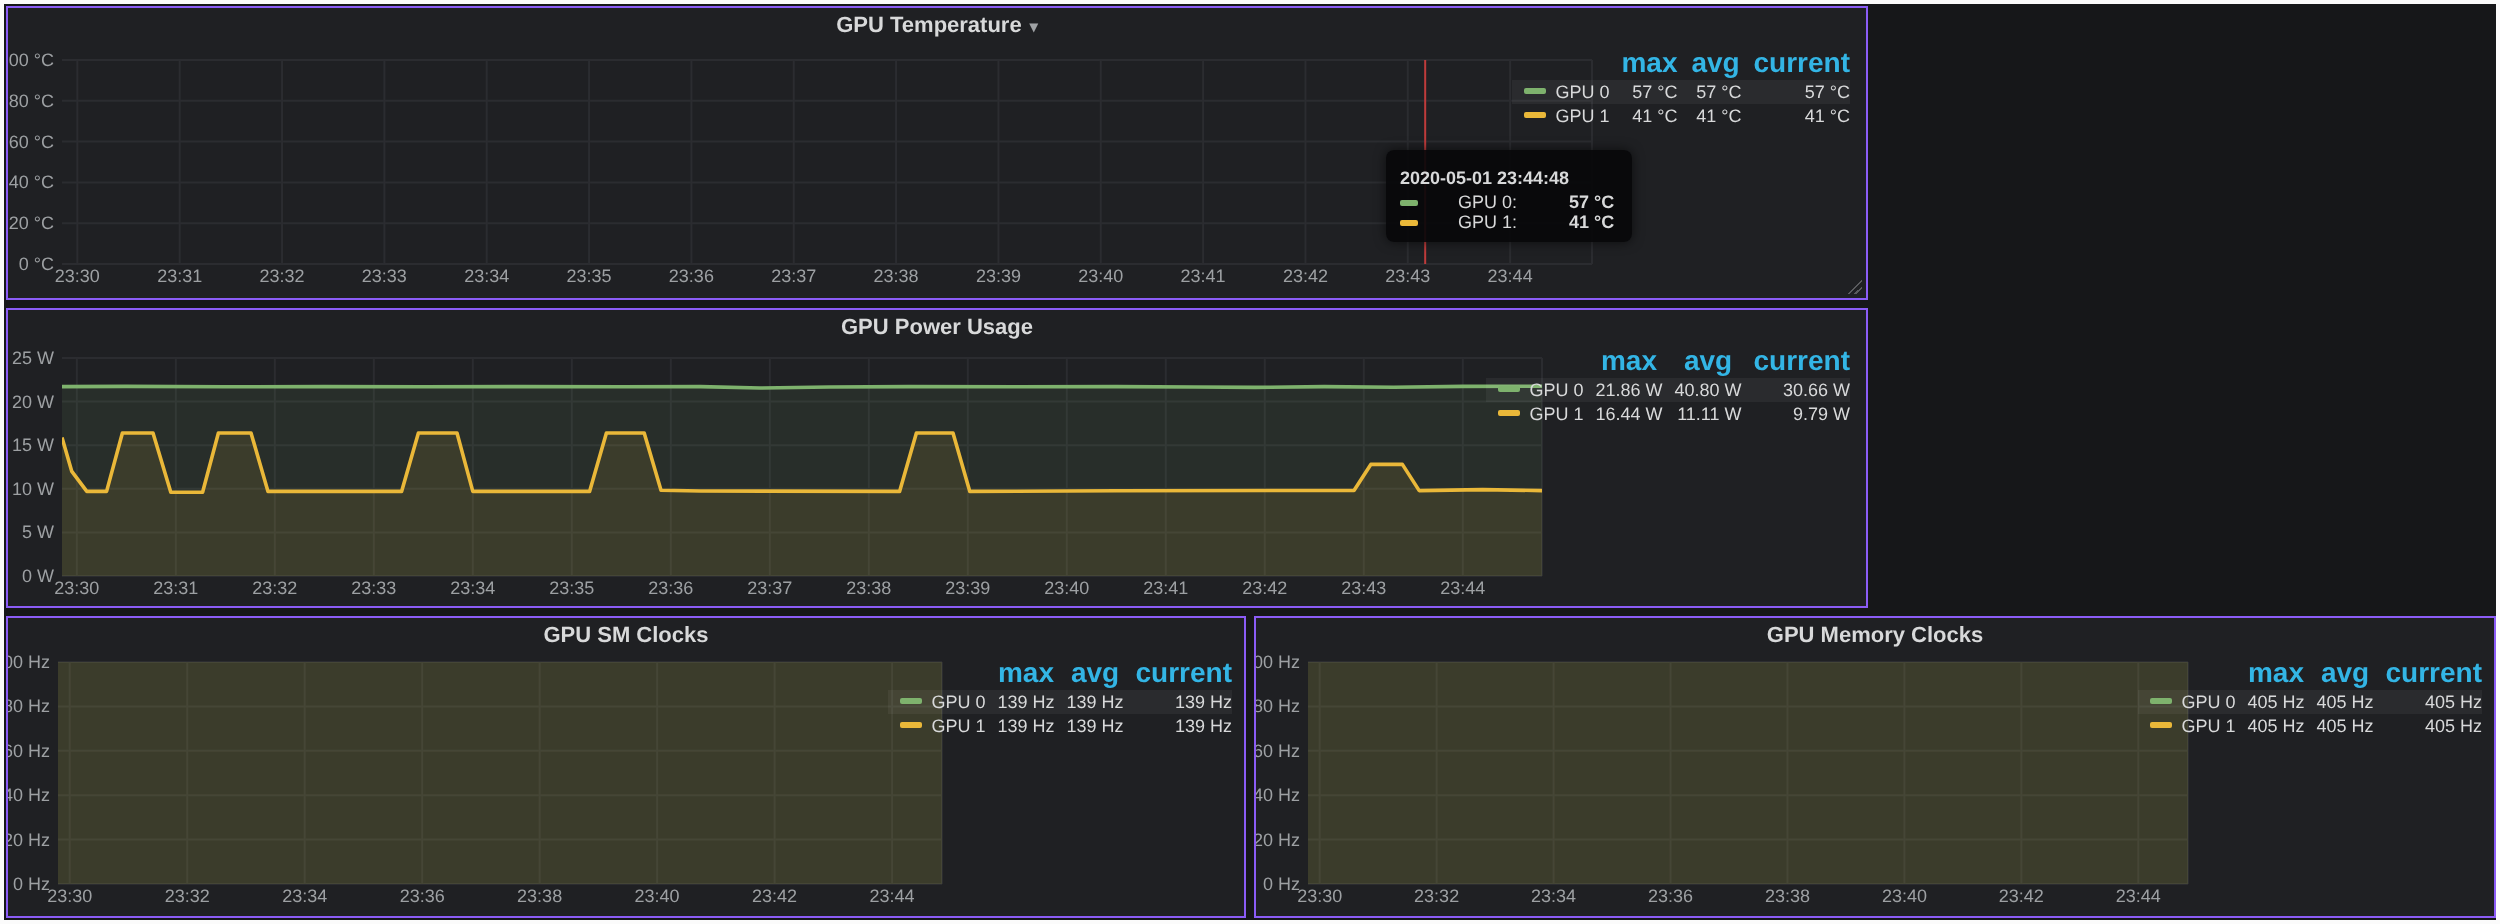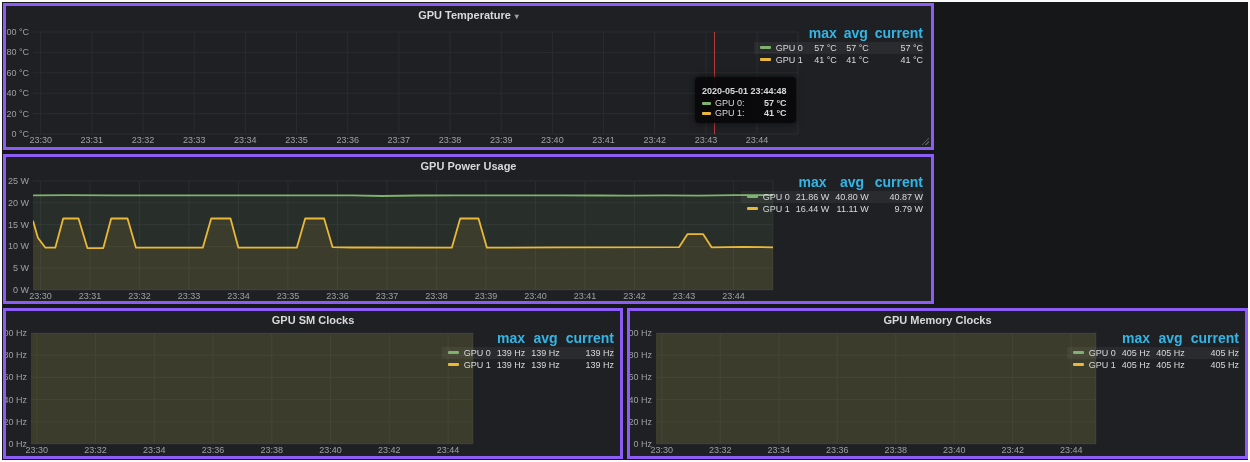--- a/index.html
+++ b/index.html
@@ -3,21 +3,21 @@
 <meta charset="utf-8">
 <style>
   html,body{margin:0;padding:0;background:#888;}
   *{box-sizing:border-box;}
   .screenshot{
     width:1250px;height:462px;background:#fbfbfb;padding:2px;
     font-family:"Liberation Sans",sans-serif;position:relative;
   }
   .dashboard{width:100%;height:100%;background:#161719;position:relative;overflow:hidden;}
   .panel{
-    position:absolute;background:#1f2023;border:3px solid #8b5cf6;
+    position:absolute;background:#1f2023;border:1px solid #8b5cf6;
     overflow:hidden;
   }
   .panel-title{
     position:absolute;top:0;left:0;right:0;height:18px;line-height:18px;
     text-align:center;font-size:11px;font-weight:bold;color:#d8d9da;
     cursor:pointer;white-space:nowrap;z-index:3;
   }
   .panel-title .caret{color:#9fa2a5;font-size:8px;margin-left:4px;}
   svg.chart,svg.gauge{position:absolute;left:0;top:0;}
   .axis-label{font-size:9px;fill:#9da0a3;}
@@ -38,21 +38,21 @@
     vertical-align:middle;margin-right:5px;margin-top:-2px;
   }
   .legend td.val{min-width:32px;}
   
   .gtooltip{
     position:absolute;z-index:6;background:rgba(8,8,10,0.92);
     border-radius:4px;padding:9px 9px 5px 7px;font-size:9px;color:#d8d9da;
     box-shadow:0 0 6px rgba(0,0,0,0.6);white-space:nowrap;
   }
   .gtooltip .ts{font-weight:bold;margin-bottom:2px;}
-  .gtooltip .trow{display:flex;align-items:center;margin-top:0;}
+  .gtooltip .trow{display:flex;align-items:center;margin-top:0;gap:16px;}
   .gtooltip .dash{display:inline-block;width:9px;height:3px;border-radius:1px;margin-right:4px;}
   .gtooltip .tname{margin-right:10px;}
   .gtooltip .tval{font-weight:bold;margin-left:auto;}
   .resize-grip{
     position:absolute;right:2px;bottom:2px;width:8px;height:8px;cursor:se-resize;
     background:
       linear-gradient(135deg,transparent 0 55%,#5a5b5e 55% 62%,transparent 62% 75%,#5a5b5e 75% 82%,transparent 82%);
   }
 </style>
 </head>
@@ -232,21 +232,21 @@
               <tr>
           <th></th>
           <th>max</th>
           <th>avg</th>
           <th>current</th>
         </tr>
         <tr class="hl">
           <td class="name"><span class="dash" style="background: rgb(126, 178, 109);"></span><span>GPU 0</span></td>
           <td class="val">21.86 W</td>
           <td class="val">40.80 W</td>
-          <td class="val">40.87 W</td>
+          <td class="val">30.66 W</td>
         </tr>
         <tr>
           <td class="name"><span class="dash" style="background: rgb(234, 184, 57);"></span><span>GPU 1</span></td>
           <td class="val">16.44 W</td>
           <td class="val">11.11 W</td>
           <td class="val">9.79 W</td>
         </tr>
       </tbody>
           </table>
     </div>

